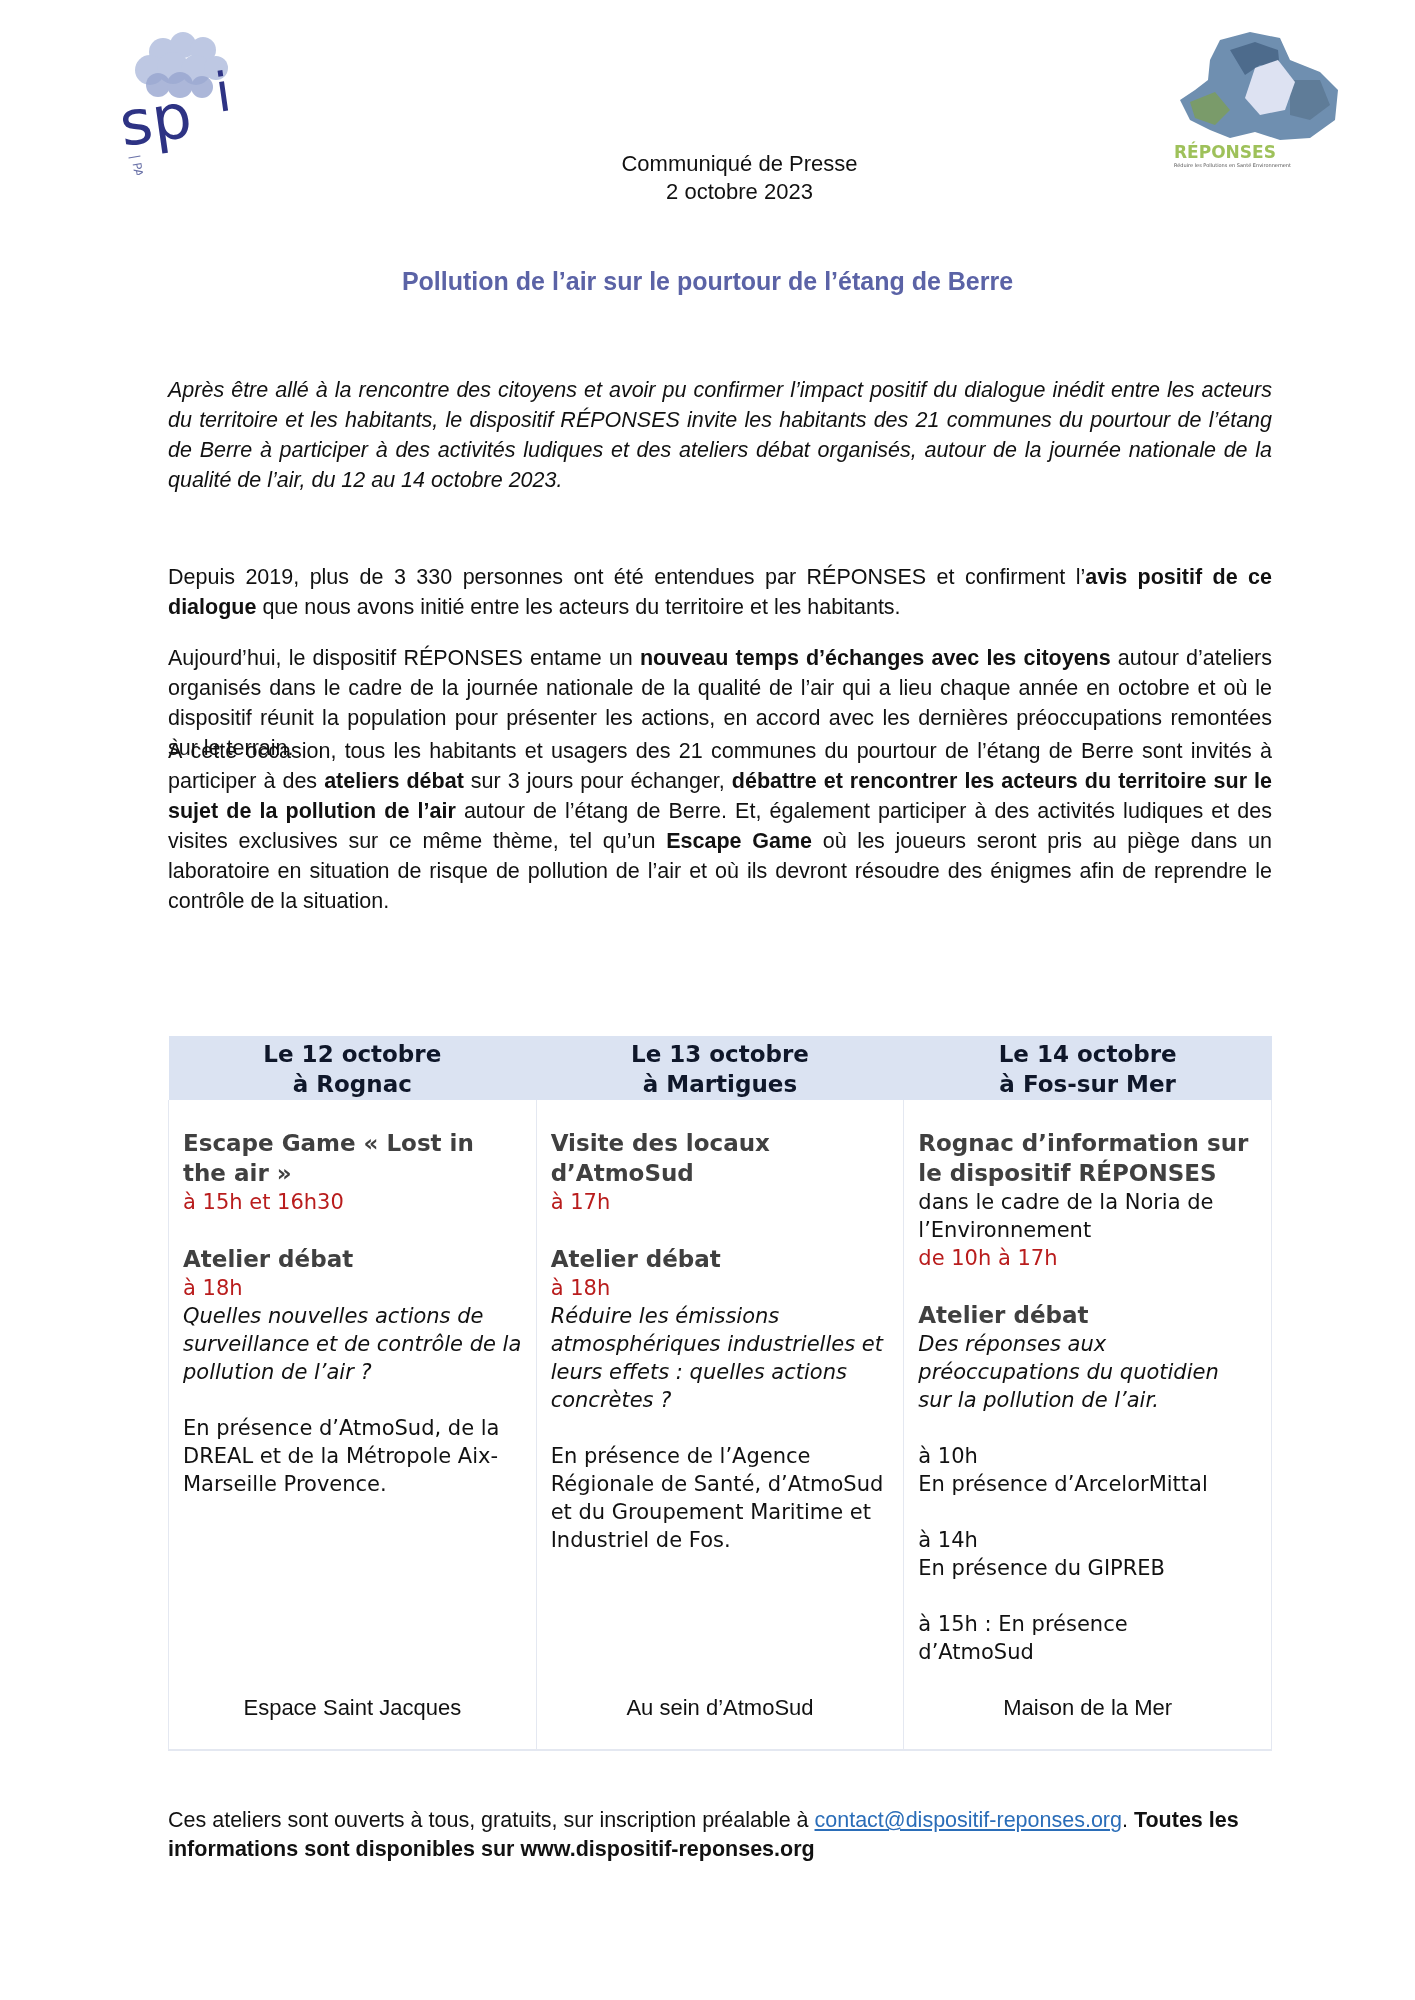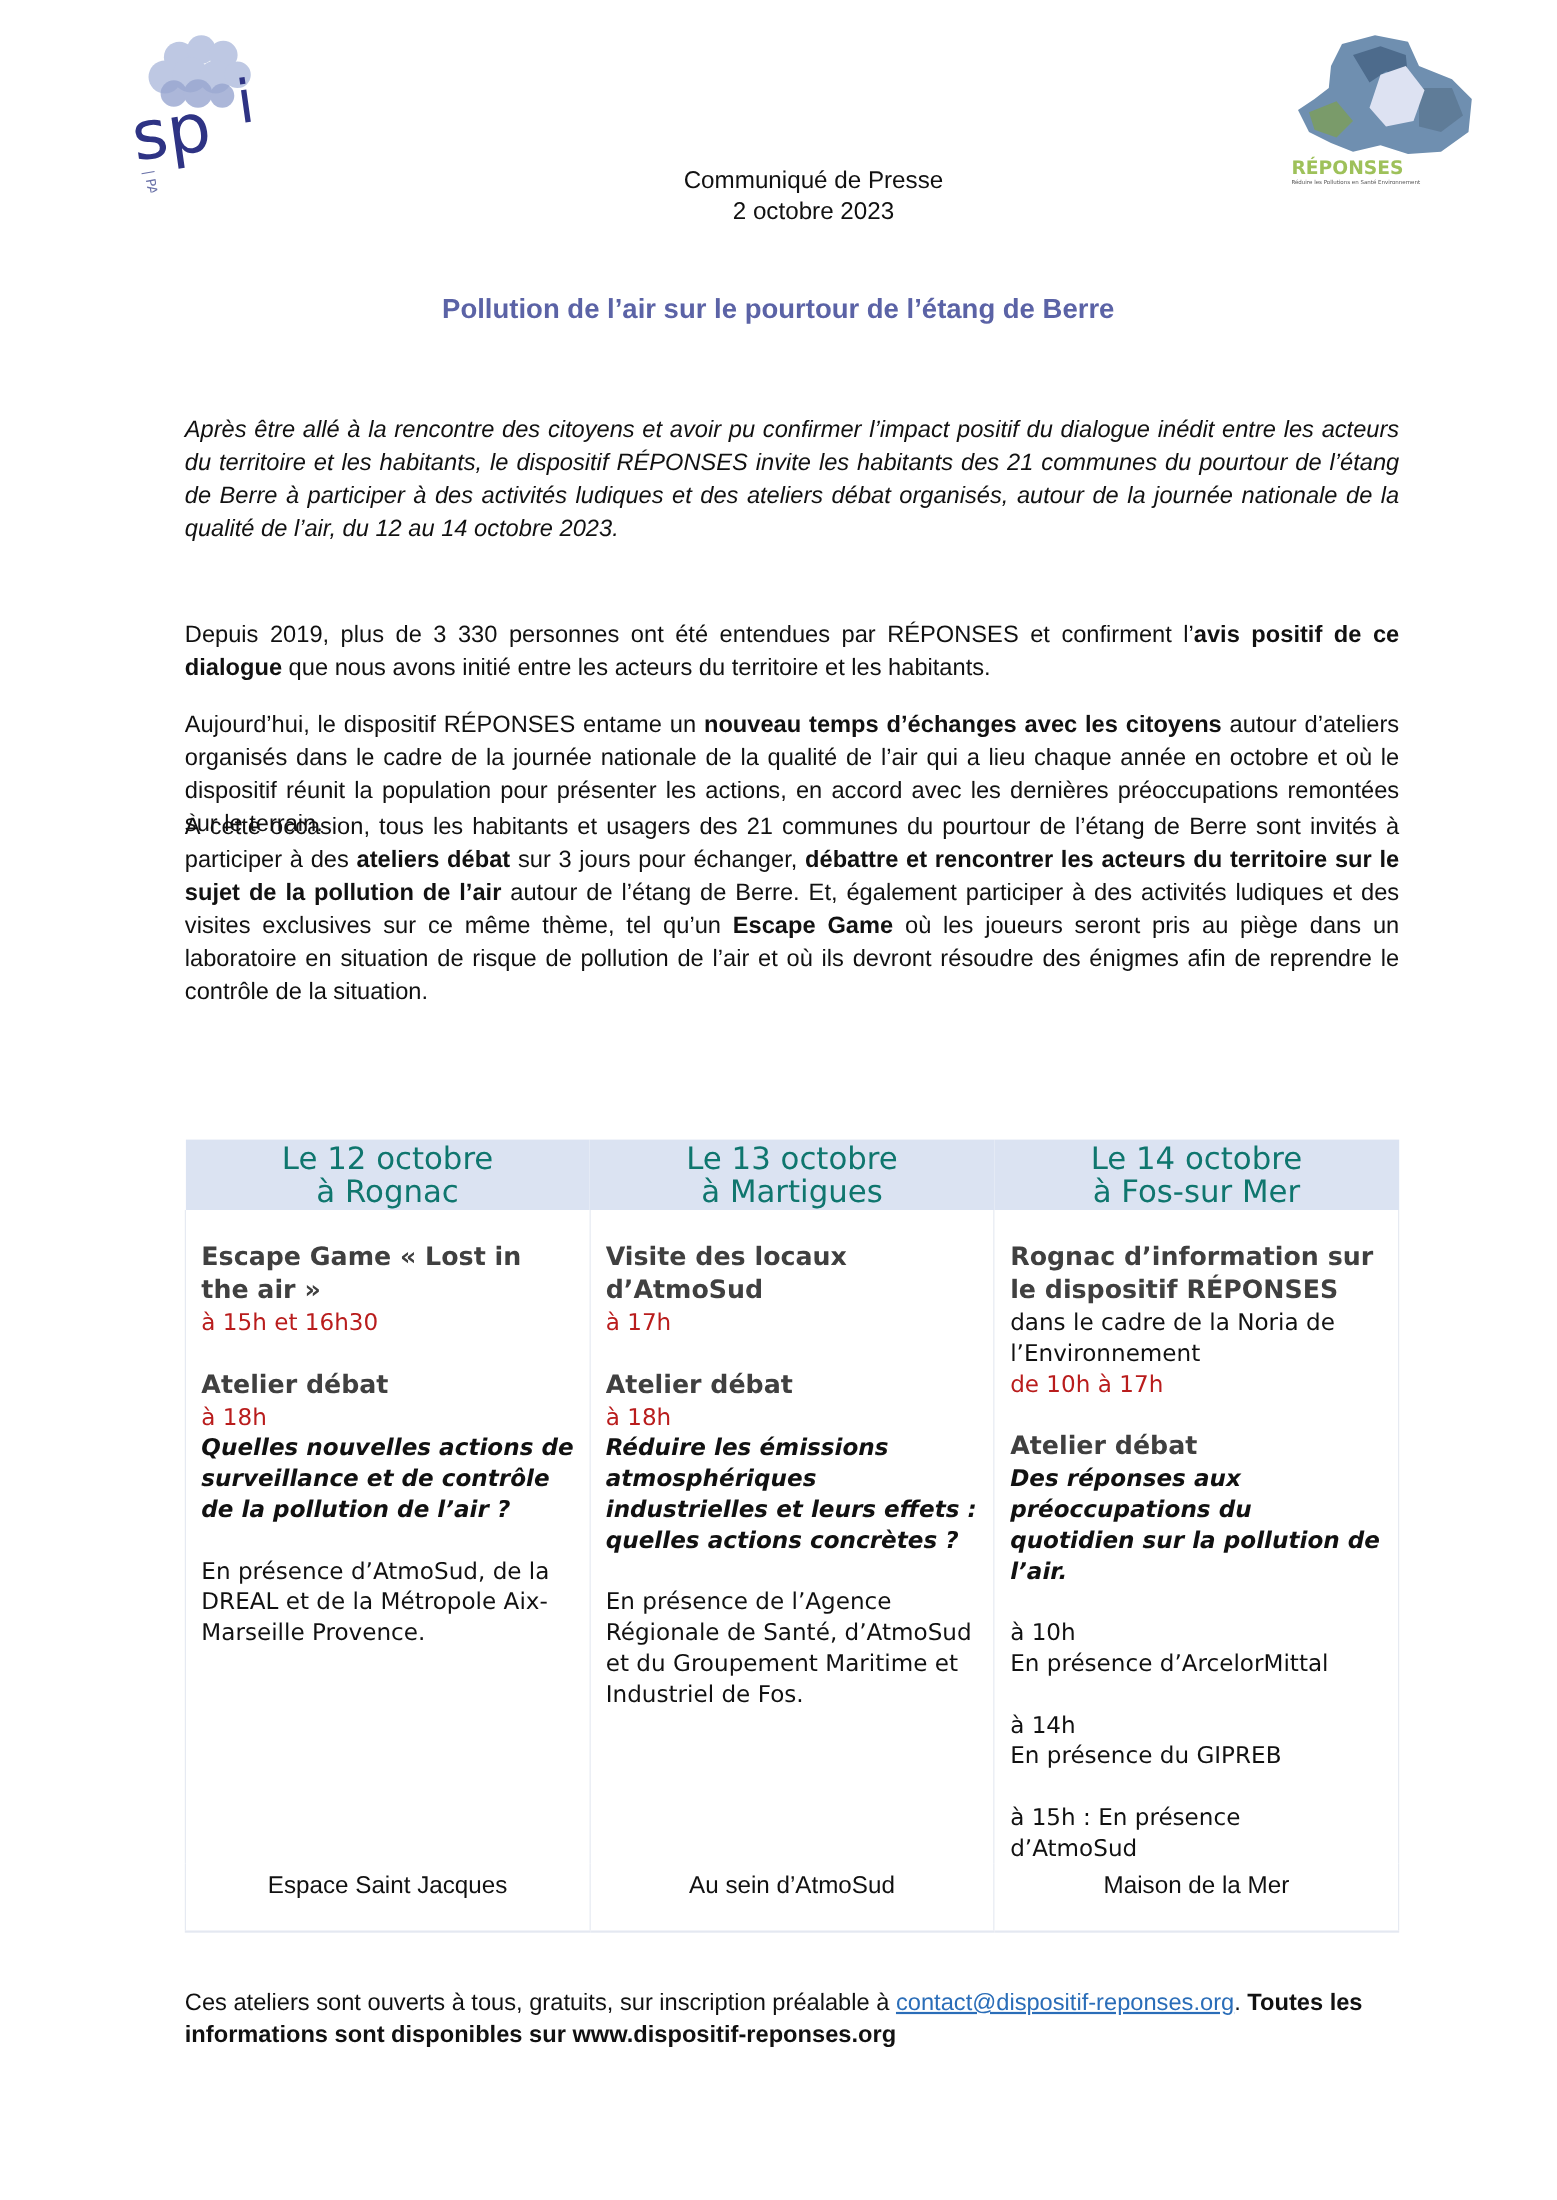--- a/index.html
+++ b/index.html
@@ -15,30 +15,30 @@
                 font-size: 21.5px; line-height: 30px; text-align: justify; text-align-last: left; }
   .intro { top: 375px; font-style: italic; }
   .p1 { top: 562px; }
   .p2 { top: 643px; }
   .p3 { top: 736px; }
   .body-block p { margin: 0; }
   .body-block b { font-weight: bold; }
 
   table.events { position: absolute; left: 168px; top: 1036px; width: 1104px; border-collapse: collapse;
                  font-family: "DejaVu Sans", sans-serif; }
-  table.events th { background: #dbe3f2; color: #0f766e; font-weight: normal; font-size: 28px; line-height: 30px;
+  table.events th { background: #dbe3f2; color: #0f172a; font-weight: bold; font-size: 23px; line-height: 30px;
                     padding: 3px 10px 1px 10px; text-align: center; width: 33.3%; }
   table.events td { vertical-align: top; border-left: 1.5px solid #e4e8f1; border-right: 1.5px solid #e4e8f1;
                     padding: 0 14px; font-size: 21px; line-height: 28px; }
   table.events tr.content td { padding-top: 28px; height: 560px; }
   table.events tr.venue td { text-align: center; padding-top: 6px; padding-bottom: 27px; border-bottom: 2px solid #e4e8f1;
                              font-family: "Liberation Sans", sans-serif; font-size: 22px; }
   .ev-title { color: #404040; font-weight: bold; font-size: 23px; line-height: 30px; }
   .ev-time { color: #b91c1c; }
-  .ev-q { font-style: italic; font-weight: bold; }
+  .ev-q { font-style: italic; }
   .gap { height: 28px; }
 
   .footer { position: absolute; left: 168px; width: 1104px; top: 1806px; font-family: "Liberation Sans", sans-serif;
             font-size: 21.5px; line-height: 29px; }
   .footer a { color: #2a6db8; text-decoration: underline; }
   .footer b { font-weight: bold; }
 </style>
 </head>
 <body>
 

